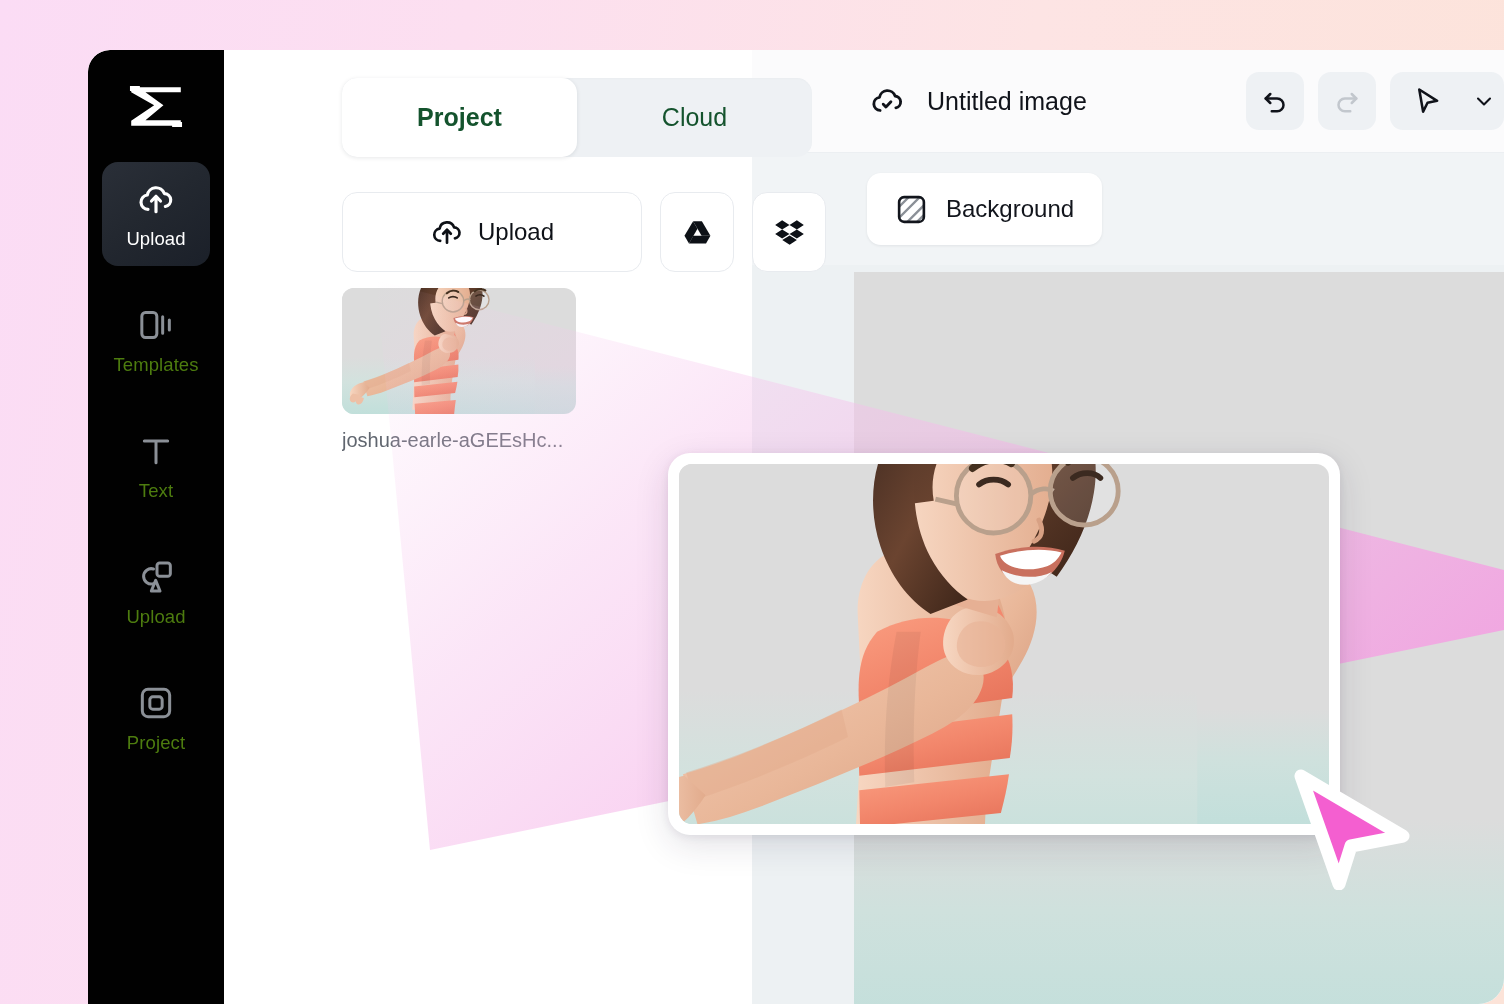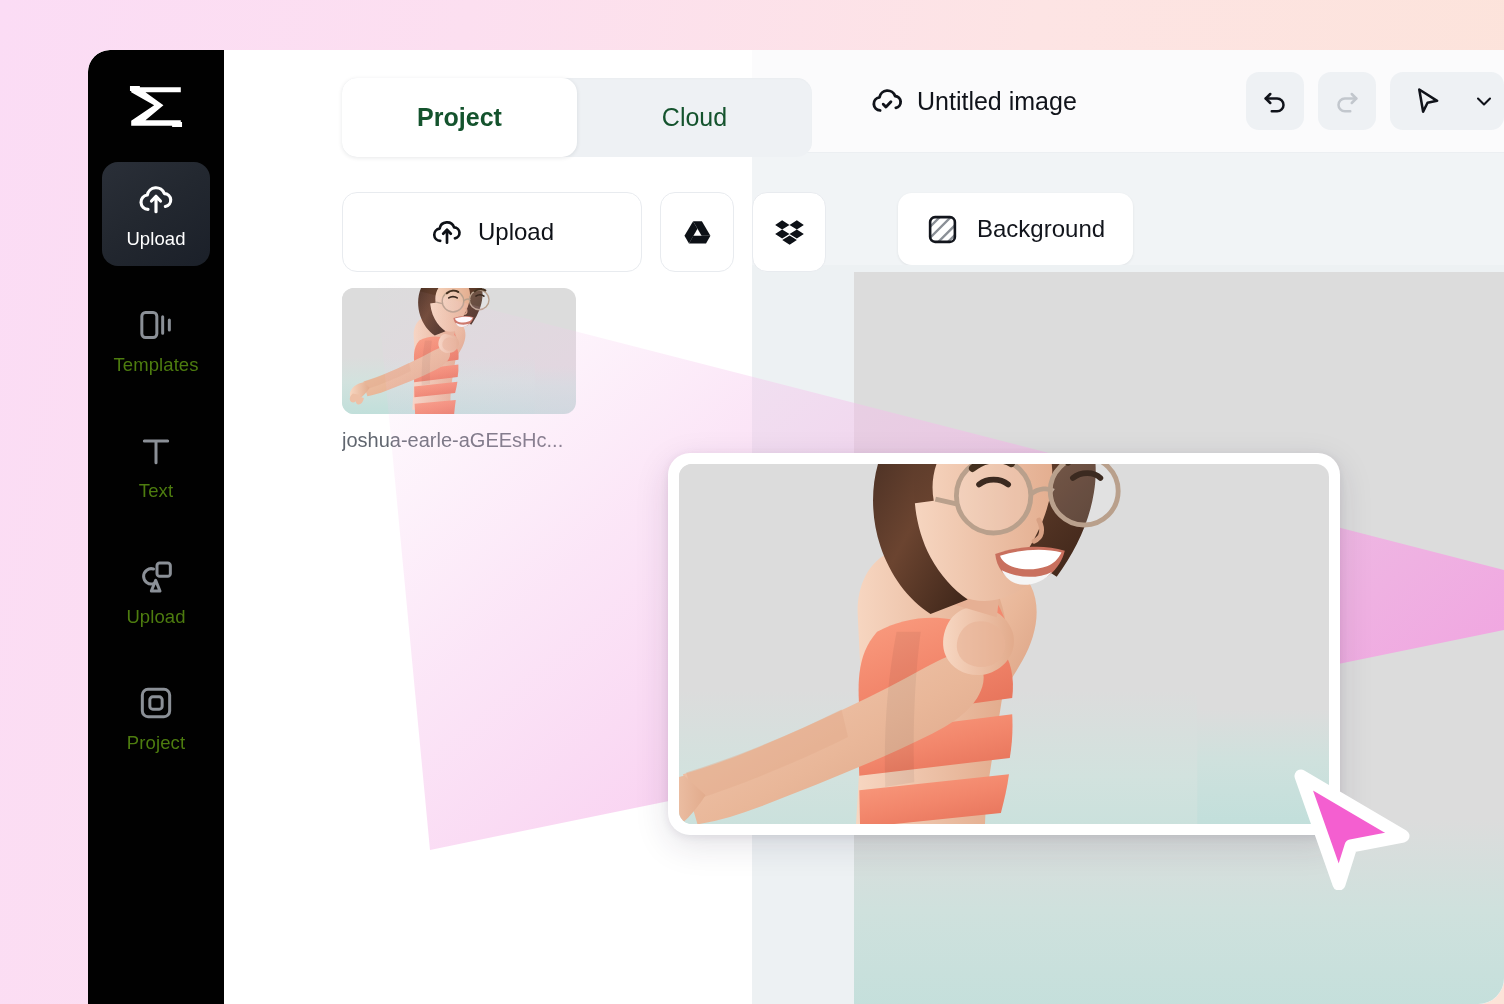--- a/index.html
+++ b/index.html
@@ -131,42 +131,42 @@
     right: 0; height: 100%;
     background: #fbfcfd;
   }
   #topbar {
     position: absolute; left: 0; top: 0; right: 0; height: 103px;
     background: #fbfbfc;
     border-bottom: 1.5px solid #eceff2;
     display: flex; align-items: center;
   }
   #doc-title-wrap {
-    display: flex; align-items: center; gap: 12px;
+    display: flex; align-items: center; gap: 22px;
     margin-left: 117px;
   }
   #doc-title { font-size: 25px; color: #10131a; }
   #topbar-actions {
     position: absolute; right: 0px; top: 50%; transform: translateY(-50%);
     display: flex; gap: 14px; align-items: center;
   }
   .tb-btn {
     width: 58px; height: 58px; border-radius: 13px;
     background: #eef1f4;
     display: flex; align-items: center; justify-content: center;
     cursor: pointer;
   }
   .tb-btn.wide { width: 74px; border-radius: 13px 0 0 13px; }
   .tb-caret { width: 40px; height: 58px; background:#eef1f4; border-radius: 0 13px 13px 0;
               display:flex;align-items:center;justify-content:center;cursor:pointer; margin-left:-14px;}
 
   #toolstrip {
     position: absolute; left: 0; top: 103px; right: 0; height: 112px;
     background: #f1f4f6;
-    display: flex; align-items: flex-end; padding-left: 31px;
+    display: flex; align-items: center;
   }
   #background-btn {
     margin-left: 115px;
     height: 72px; padding: 0 28px;
     background: #fff; border-radius: 14px;
     display: flex; align-items: center; gap: 18px;
     box-shadow: 0 1px 3px rgba(15,20,35,.07);
     cursor: pointer;
   }
   #background-btn span { font-size: 24px; color: #12151c; }

